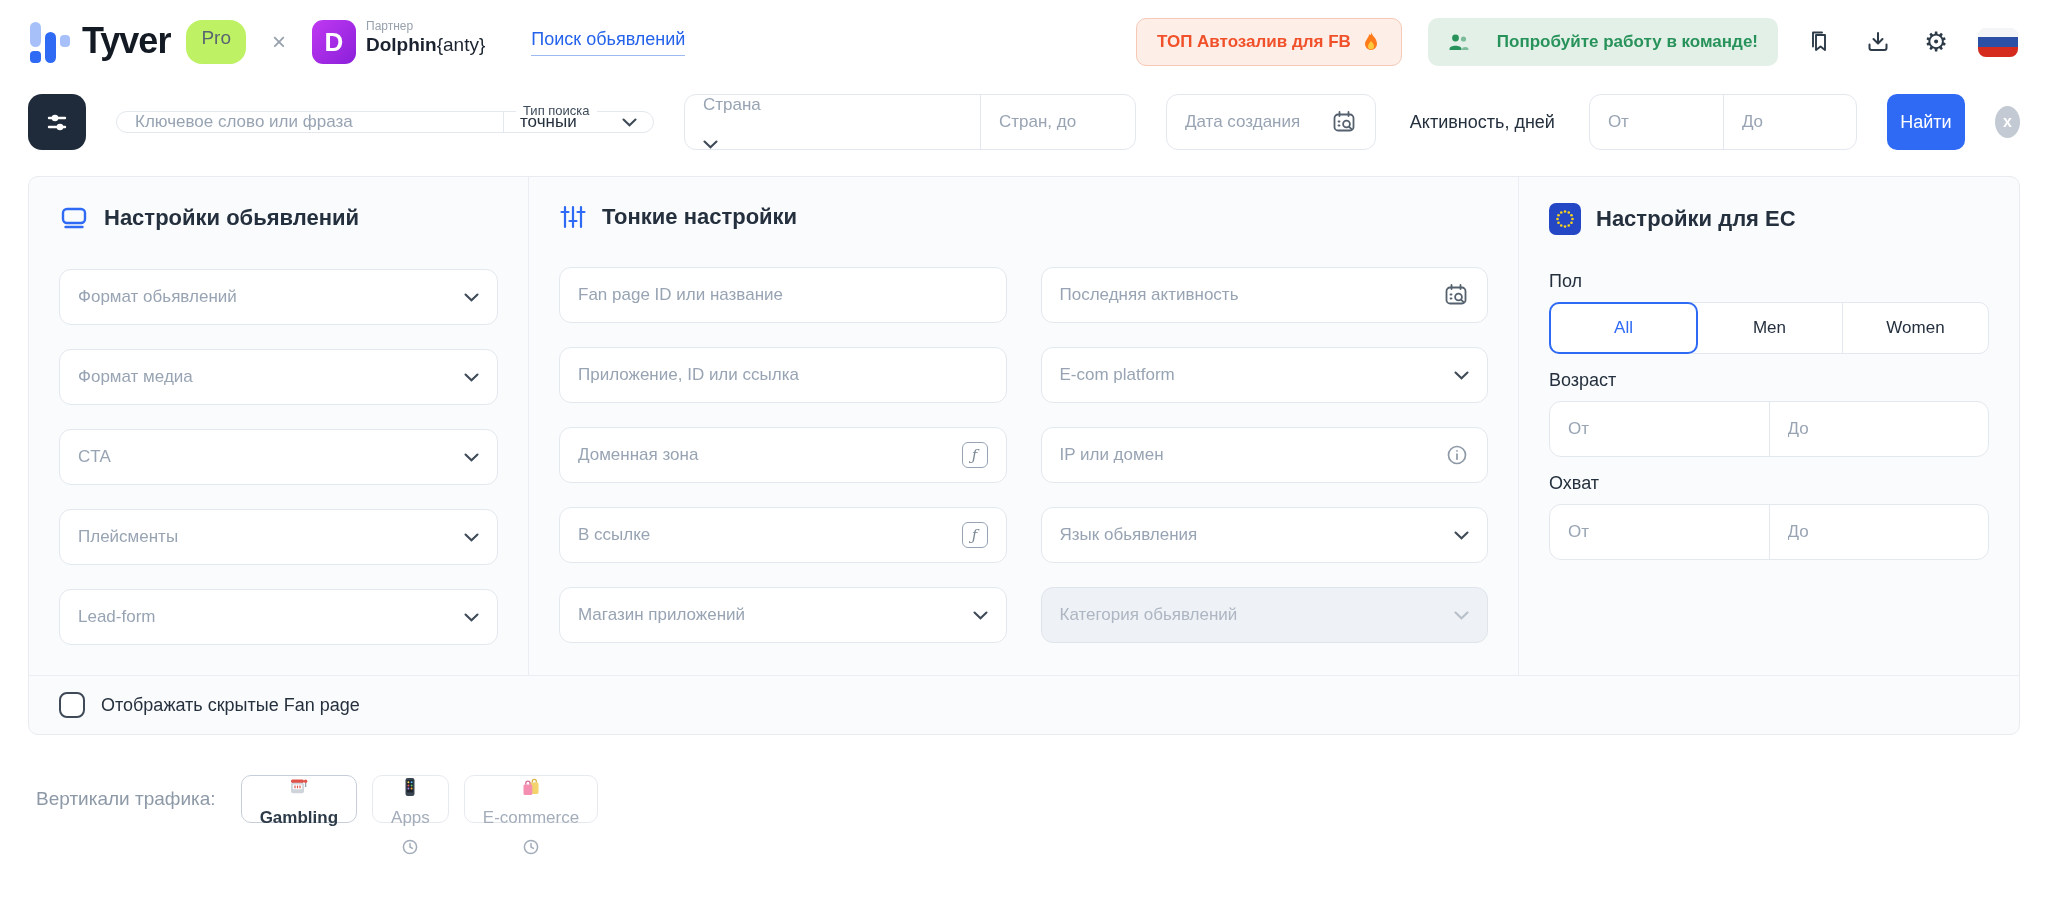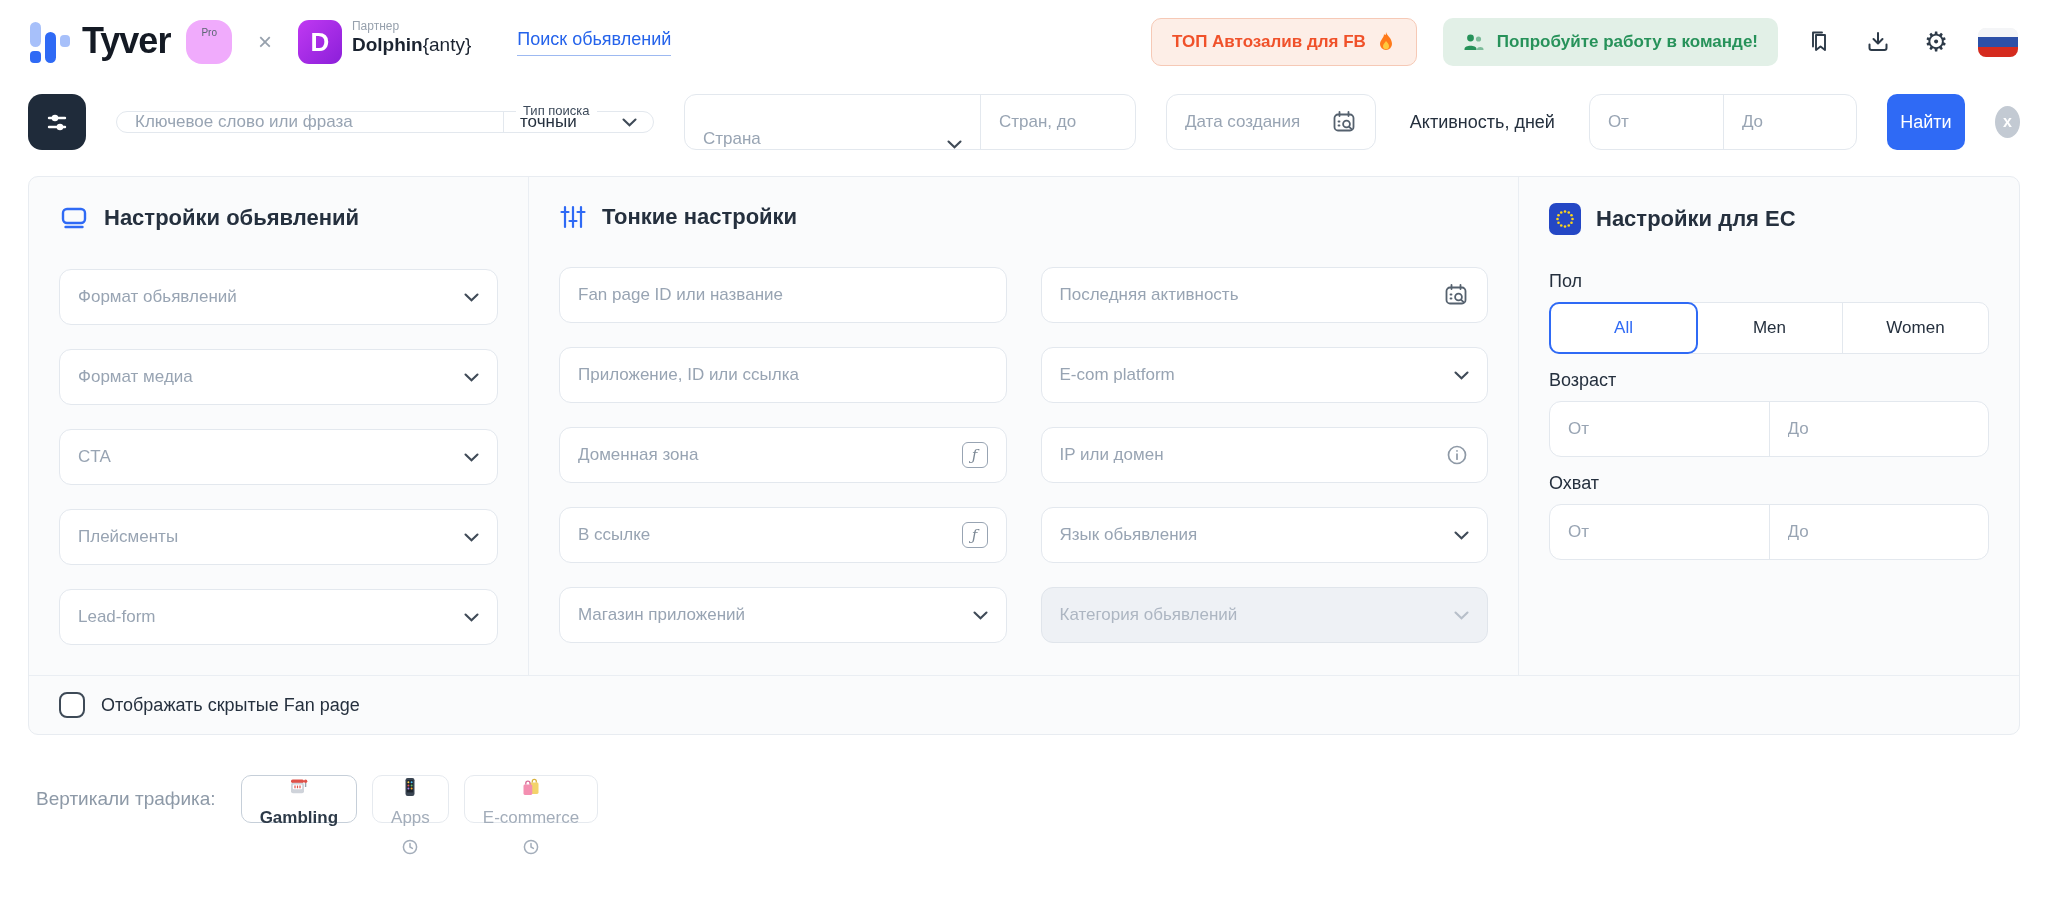--- a/index.html
+++ b/index.html
@@ -14,31 +14,31 @@
   *{box-sizing:border-box;margin:0;padding:0;}
   body{
     width:2048px;height:909px;overflow:hidden;background:#fff;
     font-family:"Liberation Sans",sans-serif;color:var(--text);
   }
   
   .topbar{display:flex;align-items:center;justify-content:space-between;padding:18px 30px 14px 30px;background:#fff;}
   .brand{display:flex;align-items:center;gap:16px;}
   .logo{display:flex;gap:10px;}
   .logo-text{font-size:36px;font-weight:700;color:#141a24;letter-spacing:-1px;}
-  .pro-pill{background:#f0abfc;color:#5a6572;font-size:10px;padding:7px 15px;border-radius:16px;margin-left:6px;}
+  .pro-pill{background:#bef264;color:#5a6572;font-size:19px;padding:7px 15px;border-radius:16px;margin-left:6px;}
   .x-sep{color:#97a1ad;font-size:24px;margin:0 10px;}
   .dolphin-badge{width:44px;height:44px;border-radius:11px;background:linear-gradient(135deg,#c039f2,#8b1fd9);display:flex;align-items:center;justify-content:center;color:#fff;font-size:26px;font-weight:700;}
   .partner-block{display:flex;flex-direction:column;line-height:1.15;}
   .partner-label{font-size:12px;color:#97a1ad;}
   .partner-name{font-size:19px;color:#1b2330;}
   .partner-name b{font-weight:700;}
   .nav-link{color:#2563eb;font-size:18px;margin-left:30px;text-decoration:none;border-bottom:1.5px solid #9db9f1;padding-bottom:5px;cursor:pointer;}
   .topbar-right{display:flex;align-items:center;gap:26px;}
   .promo-badge{height:48px;display:flex;align-items:center;gap:10px;background:#fdeee7;border:1px solid #f6c9b6;border-radius:10px;padding:0 20px;color:#f0512a;font-weight:700;font-size:17px;cursor:pointer;}
-  .team-badge{height:48px;display:flex;align-items:center;gap:12px;background:#e2f0e7;border-radius:10px;padding:0 20px;color:#27925a;font-weight:600;font-size:17px;cursor:pointer;}
+  .team-badge{height:48px;display:flex;align-items:center;gap:27px;background:#e2f0e7;border-radius:10px;padding:0 20px;color:#27925a;font-weight:600;font-size:17px;cursor:pointer;}
   .icon-btn{background:none;border:none;cursor:pointer;display:flex;align-items:center;justify-content:center;width:32px;height:32px;}
   .gear-glyph{font-size:27px;color:#2d3a48;line-height:1;}
   .flag{width:40px;height:29px;border-radius:8px;overflow:hidden;display:flex;flex-direction:column;cursor:pointer;box-shadow:0 0 0 1px rgba(0,0,0,.06) inset;}
   .flag span{flex:1;}
   .flag .w{background:#f4f5f7;} .flag .b{background:#2d50a7;} .flag .r{background:#d52b1e;}
 
   
   .filter-bar{display:flex;align-items:center;gap:30px;padding:14px 28px 0 28px;}
   .filter-toggle{width:58px;height:56px;border:none;border-radius:14px;background:#1f2b3a;display:flex;align-items:center;justify-content:center;cursor:pointer;flex:none;}
   .fld{height:56px;background:#fff;border:1px solid var(--border);border-radius:12px;display:flex;align-items:center;padding:0 18px;font-size:17px;color:var(--muted);}
@@ -46,21 +46,21 @@
   .fld input::placeholder{color:var(--muted);}
   .kw-group{display:flex;width:538px;background:#fff;border:1px solid var(--border);border-radius:12px;position:relative;flex:none;}
   .kw-input{flex:1;display:flex;align-items:center;padding:0 18px;}
   .kw-input input{border:none;outline:none;background:transparent;font:inherit;font-size:17px;color:var(--text);width:100%;}
   .kw-input input::placeholder{color:var(--muted);}
   .type-select{width:150px;border-left:1px solid var(--border);display:flex;align-items:center;justify-content:space-between;padding:0 16px;position:relative;cursor:pointer;}
   .type-value{font-size:17px;color:var(--text);}
   .float-label{position:absolute;top:-9px;left:12px;background:#fff;padding:0 7px;font-size:13px;color:#3d4a5a;white-space:nowrap;}
   .joined{display:flex;background:#fff;border:1px solid var(--border);border-radius:12px;height:56px;flex:none;}
   .joined>*+*{border-left:1px solid var(--border);}
-  .joined .cell{display:flex;align-items:flex-end;justify-content:space-between;padding:0 18px;font-size:17px;color:var(--muted);cursor:pointer;}
+  .joined .cell{display:flex;align-items:flex-start;justify-content:space-between;padding:0 18px;font-size:17px;color:var(--muted);cursor:pointer;flex-direction:column;}
   .joined input{border:none;outline:none;background:transparent;font:inherit;font-size:17px;color:var(--text);padding:0 18px;width:100%;}
   .joined input::placeholder{color:var(--muted);}
   .country-group{width:452px;}
   .country-cell{flex:1;}
   .country-max{width:155px;display:flex;align-items:center;}
   .date-fld{width:258px;justify-content:space-between;cursor:pointer;}
   .activity-label{font-size:18px;color:var(--text);white-space:nowrap;margin:0 4px;}
   .range-group{width:268px;}
   .range-group .half{width:134px;display:flex;align-items:center;}
   .search-btn{width:100px;height:56px;border:none;border-radius:10px;background:var(--blue);color:#fff;font-size:18px;font-family:inherit;cursor:pointer;}

